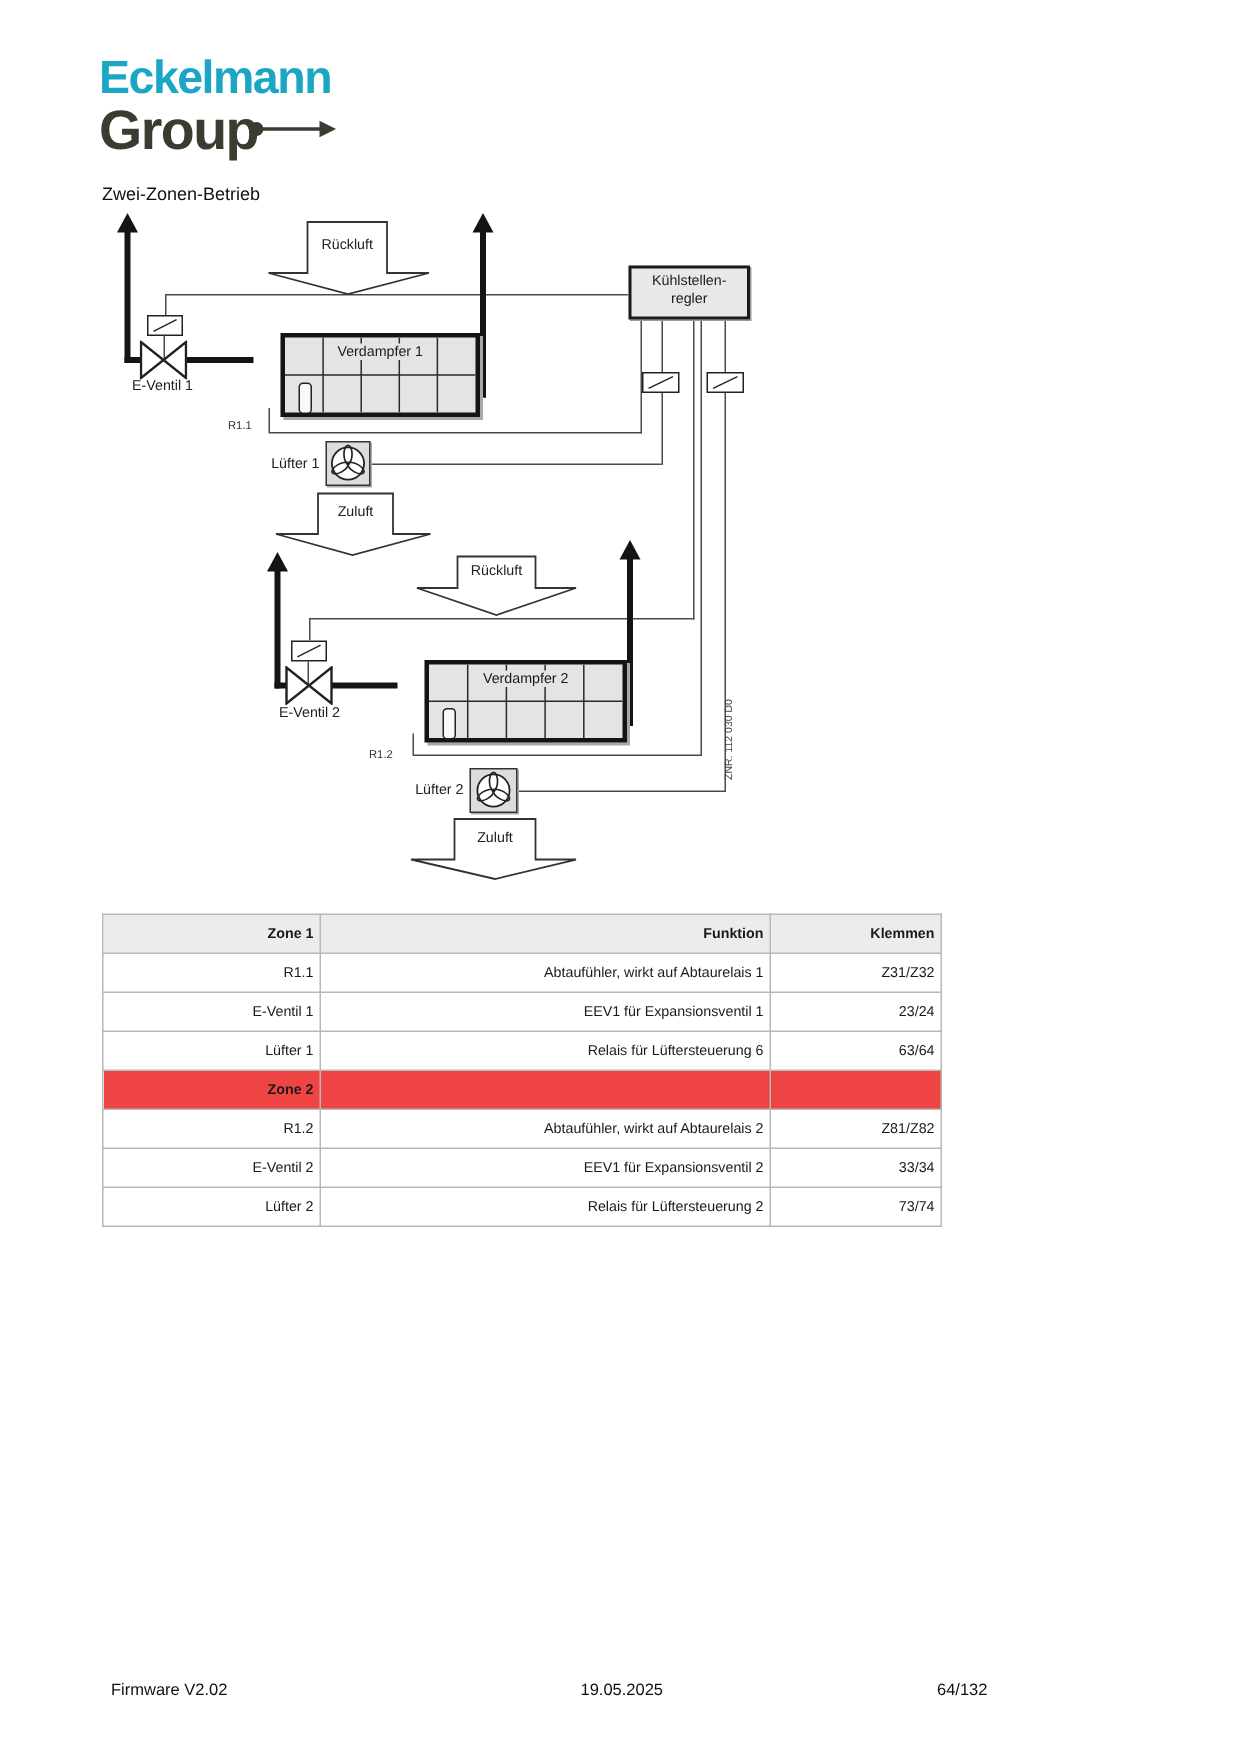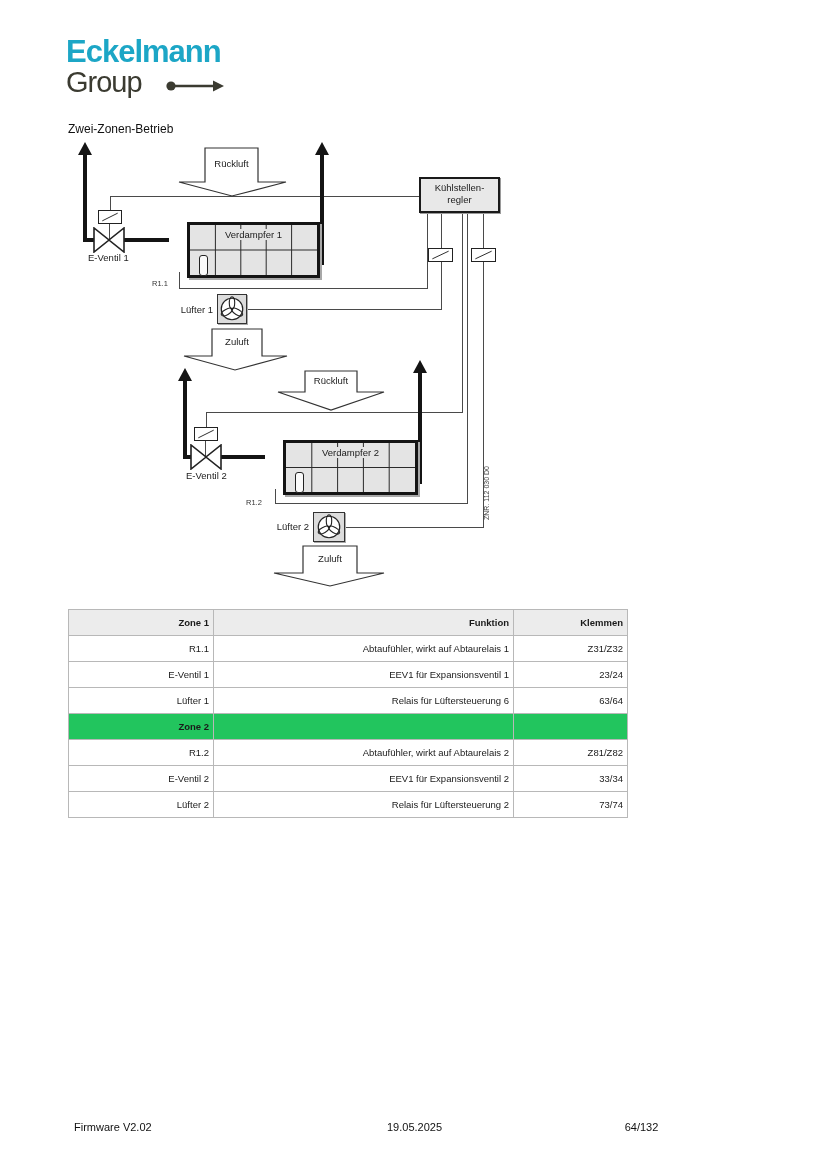--- a/index.html
+++ b/index.html
@@ -2,21 +2,21 @@
 <html><head>
 <meta charset="utf-8">
 <style>
   html,body{margin:0;padding:0;background:#fff;}
   .page{position:relative;width:827px;height:1169px;background:#ffffff;
         font-family:"Liberation Sans",sans-serif;color:#1a1a1a;overflow:hidden;}
 
   
   .logo-line1{position:absolute;left:66px;top:36px;font-size:31px;font-weight:bold;
               color:#1ca6c6;letter-spacing:-1px;line-height:1;}
-  .logo-line2{position:absolute;left:66px;top:68px;font-size:29px;font-weight:normal;
+  .logo-line2{position:absolute;left:66px;top:68px;font-size:37px;font-weight:bold;
               color:#3b3b31;letter-spacing:-1px;line-height:1;}
   .logo-arrow{position:absolute;left:158px;top:75px;}
 
   
   .heading{position:absolute;left:68px;top:122px;font-size:12px;font-weight:normal;color:#111;}
 
   
   .wire{position:absolute;background:#4a4a4a;}
   .pipe{position:absolute;background:#141414;}
   .uparrow{position:absolute;width:0;height:0;border-left:7px solid transparent;
@@ -44,21 +44,21 @@
   .valve{position:absolute;}
   .znr{position:absolute;left:454px;top:487px;width:70px;height:12px;transform:rotate(-90deg);
        font-size:7px;color:#444;text-align:center;white-space:nowrap;}
 
   
   .zone-table{position:absolute;left:68px;top:609px;border-collapse:collapse;table-layout:fixed;
               width:559px;font-size:9.5px;color:#1a1a1a;}
   .zone-table th,.zone-table td{border:1px solid #b8b8b8;height:25px;padding:0 4px 0 8px;
               text-align:right;vertical-align:middle;overflow:hidden;}
   .zone-table th{background:#ececec;font-weight:bold;}
-  .zone-table tr.section td{background:#22c55e;}
+  .zone-table tr.section td{background:#ef4444;}
   .zone-table tr.section td:first-child{font-weight:bold;}
 
   
   .footer{position:absolute;left:74px;top:1121px;width:681px;display:flex;font-size:11px;color:#111;}
   .footer .f-left{flex:1;text-align:left;}
   .footer .f-center{flex:1;text-align:center;}
   .footer .f-right{flex:1;text-align:center;}
 </style>
 </head>
 <body>

